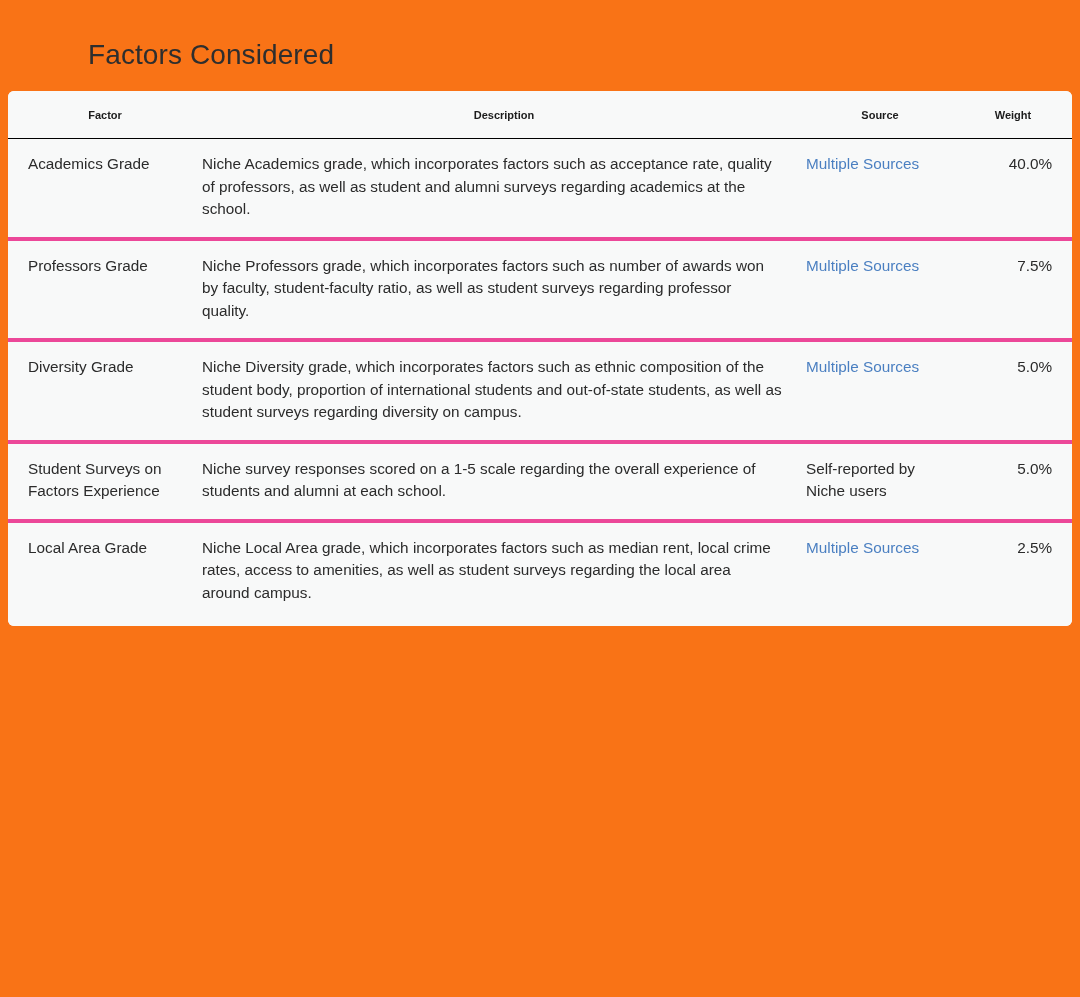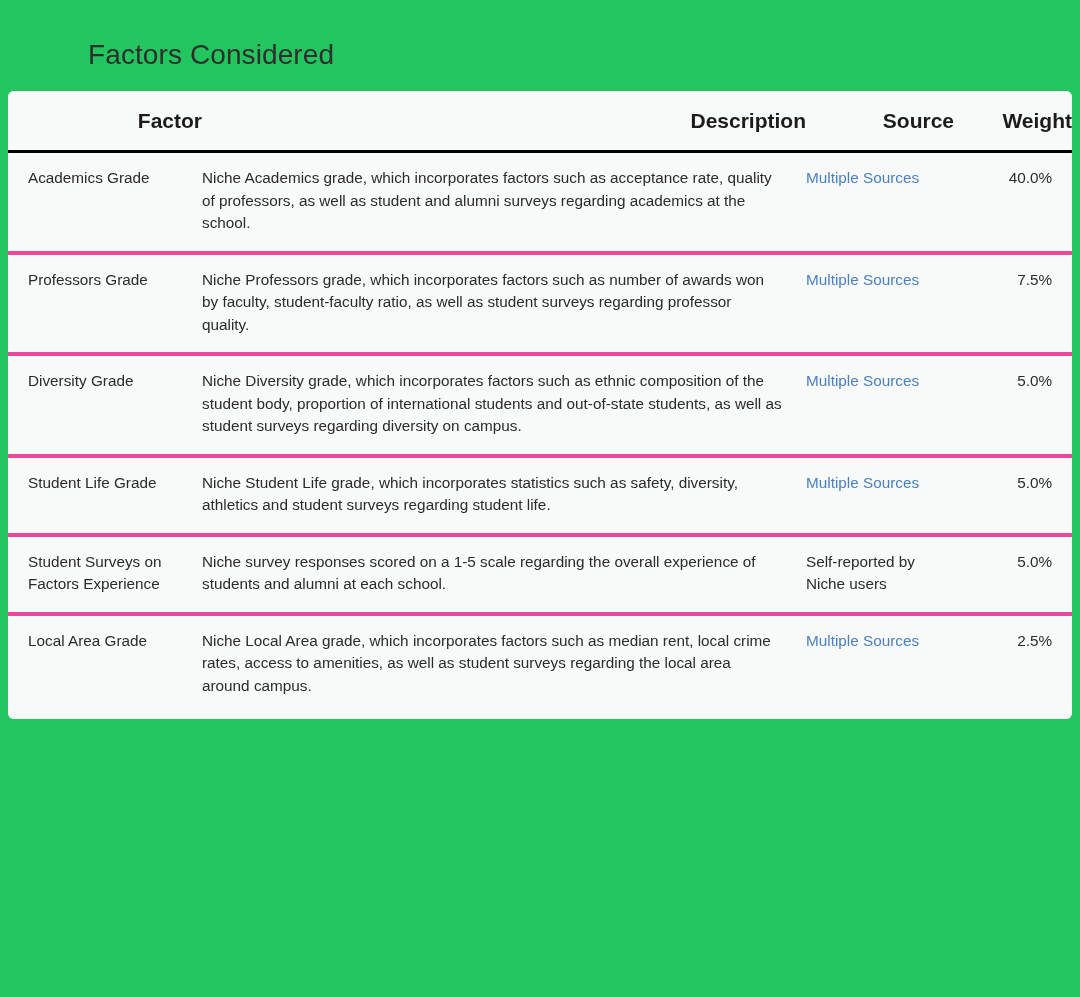--- a/index.html
+++ b/index.html
@@ -11,21 +11,21 @@
     background: #ffffff;
     font-family: "Liberation Sans", sans-serif;
     -webkit-font-smoothing: antialiased;
   }
 
   .page {
     width: 1080px;
     height: 997px;
     position: relative;
     overflow: hidden;
-    background: #22c55e;
+    background: #f97316;
   }
 
   .page-title {
     position: absolute;
     left: 88px;
     top: 18px;
     font-size: 28px;
     font-weight: 300;
     color: #2e2e2e;
     letter-spacing: 0.1px;
@@ -44,27 +44,27 @@
   }
 
   table.factors {
     width: 100%;
     border-collapse: collapse;
     table-layout: fixed;
     background: #f8f9f9;
   }
 
   table.factors thead th {
-    font-size: 21px;
+    font-size: 11px;
     font-weight: 700;
     color: #1c1c1c;
-    text-align: right;
+    text-align: center;
     padding: 18px 0 17px 0;
     background: #f8f9f9;
-    border-bottom: 3px solid #000000;
+    border-bottom: 1px solid #000000;
     vertical-align: middle;
   }
 
   
   col.c-factor { width: 194px; }
   col.c-desc   { width: 604px; }
   col.c-source { width: 148px; }
   col.c-weight { width: 118px; }
 
   th.h-factor { padding-left: 20px; }
@@ -146,28 +146,20 @@
           </tr>
           <tr>
             <td class="c1">Diversity Grade</td>
             <td class="c2">Niche Diversity grade, which incorporates factors such as ethnic composition of the student body, proportion of international students and out-of-state students, as well as student surveys regarding diversity on campus.</td>
             <td class="c3">
               <a class="src-link src-cell">Multiple Sources</a>
             </td>
             <td class="c4">5.0%</td>
           </tr>
           <tr>
-            <td class="c1">Student Life Grade</td>
-            <td class="c2">Niche Student Life grade, which incorporates statistics such as safety, diversity, athletics and student surveys regarding student life.</td>
-            <td class="c3">
-              <a class="src-link src-cell">Multiple Sources</a>
-            </td>
-            <td class="c4">5.0%</td>
-          </tr>
-          <tr>
             <td class="c1">Student Surveys on Factors Experience</td>
             <td class="c2">Niche survey responses scored on a 1-5 scale regarding the overall experience of students and alumni at each school.</td>
             <td class="c3">
               <span class="src-plain src-cell">Self-reported by Niche users</span>
             </td>
             <td class="c4">5.0%</td>
           </tr>
           <tr>
             <td class="c1">Local Area Grade</td>
             <td class="c2">Niche Local Area grade, which incorporates factors such as median rent, local crime rates, access to amenities, as well as student surveys regarding the local area around campus.</td>

